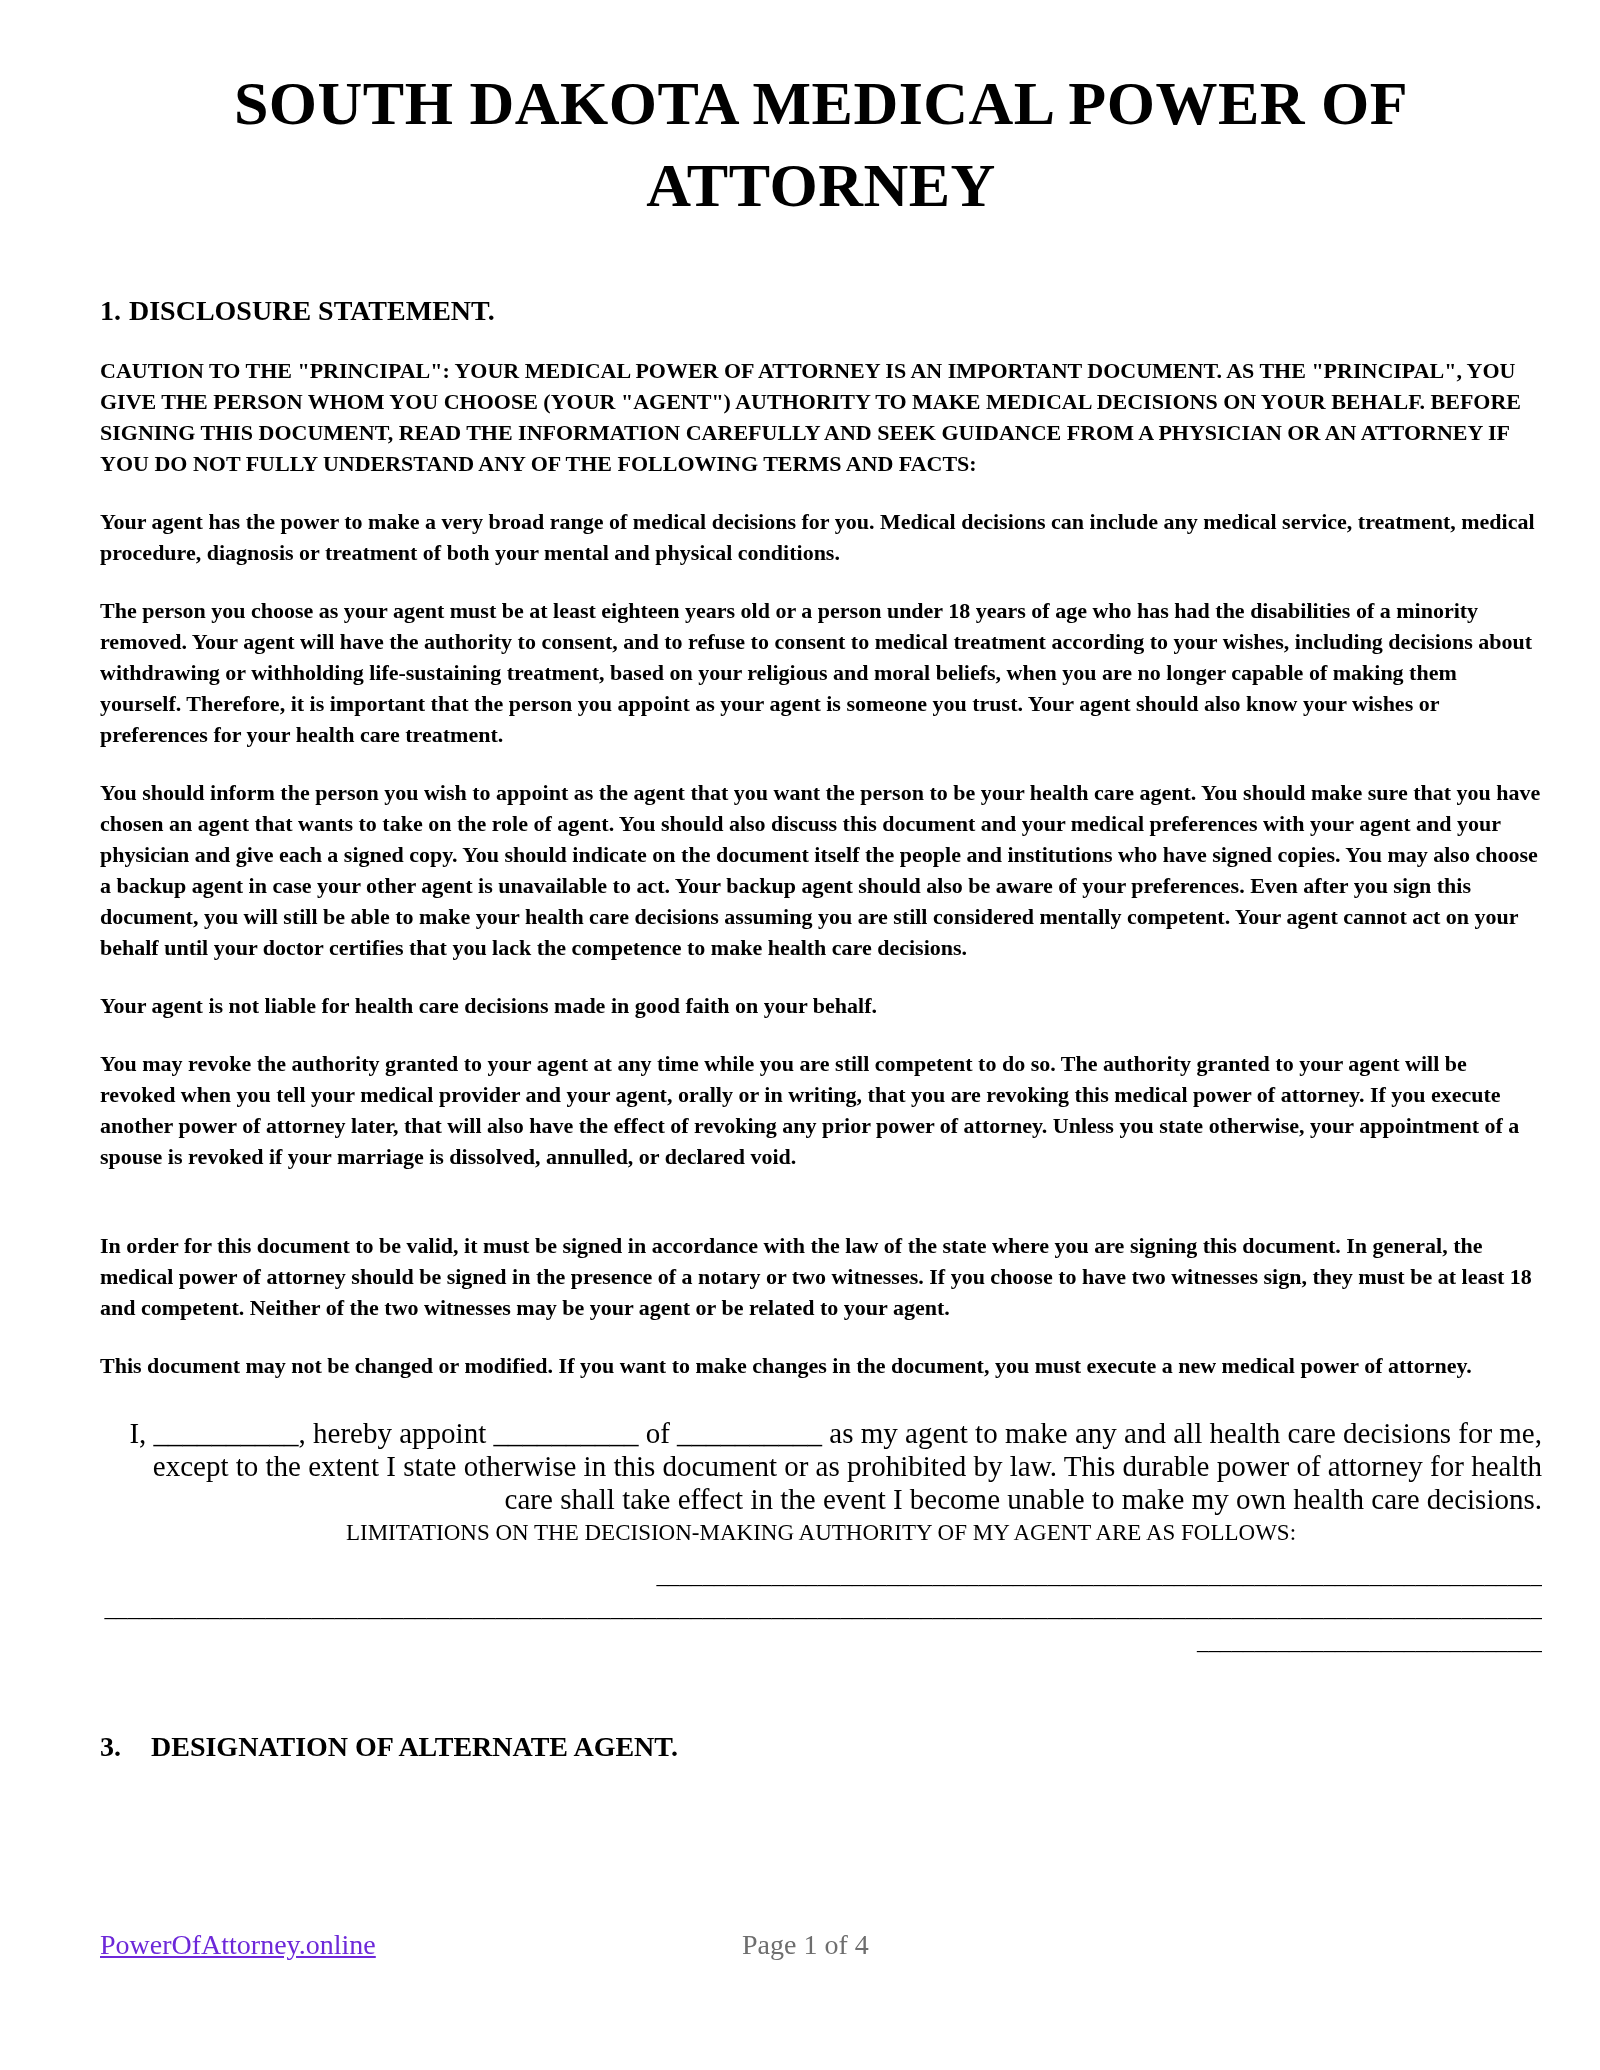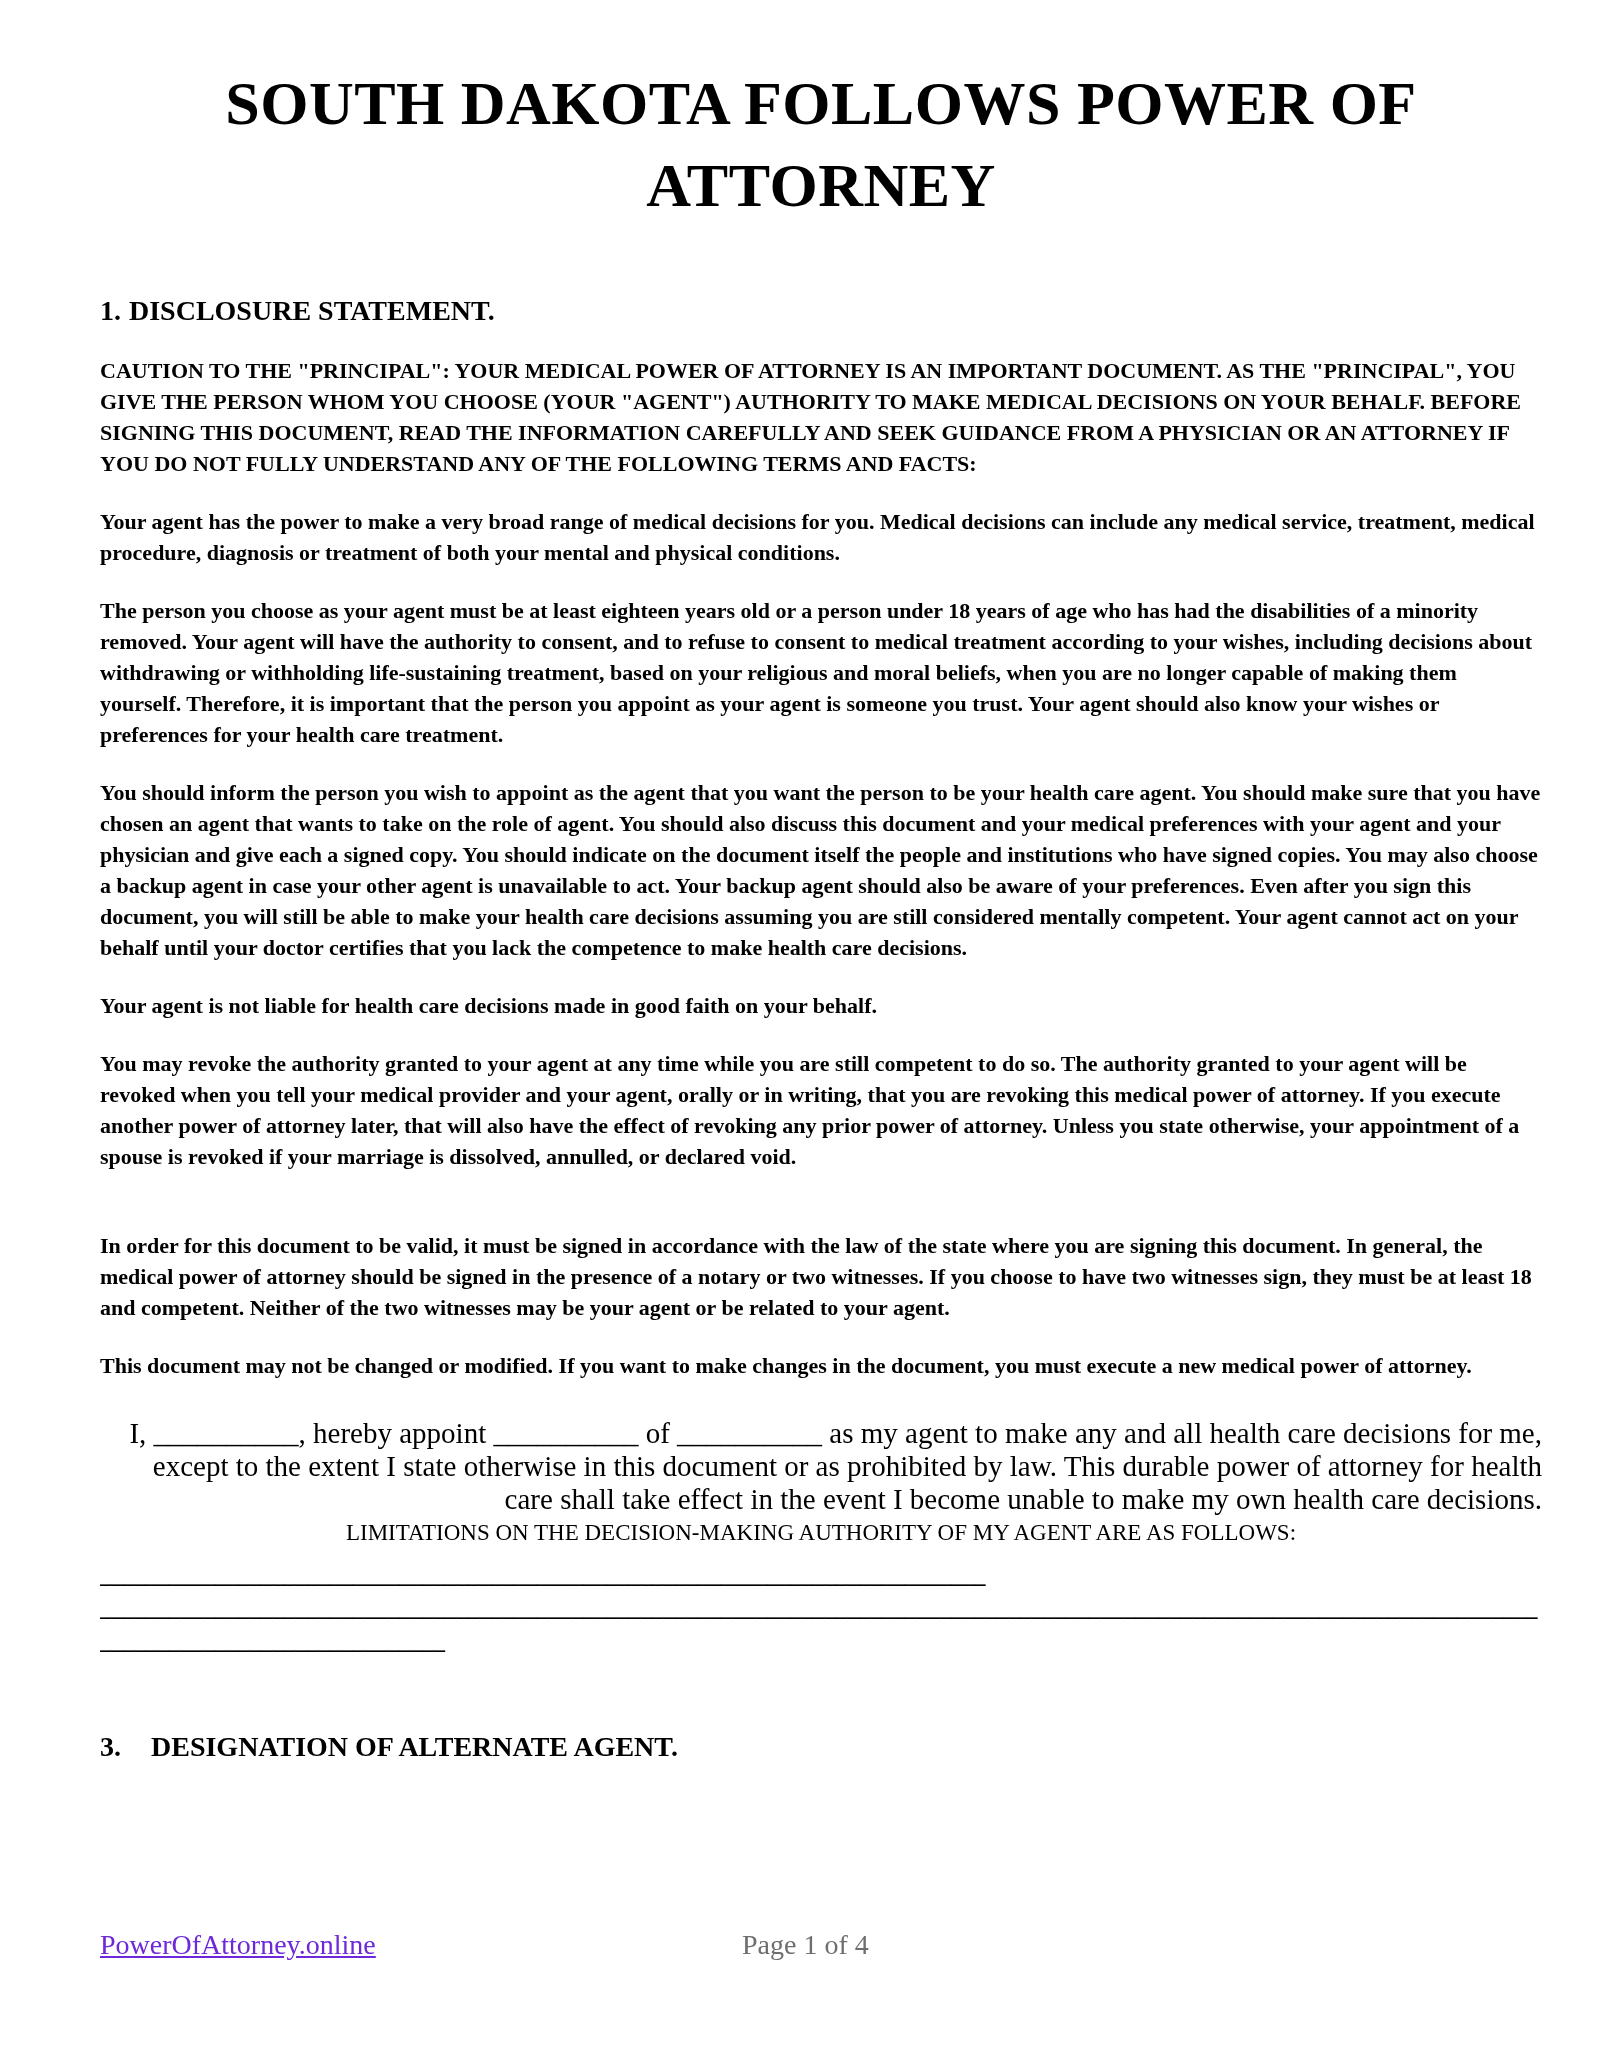--- a/index.html
+++ b/index.html
@@ -58,23 +58,24 @@
 
   .limitations {
     font-weight: normal;
     font-size: 23px;
     line-height: 33px;
     text-align: center;
   }
 
   .blank-lines {
     margin-top: 10px;
-    font-weight: bold;
+    font-weight: normal;
     font-size: 23px;
     line-height: 33px;
+    text-align: right;
   }
   .blank-line {
     white-space: nowrap;
     overflow: hidden;
   }
 
   .footer {
     position: absolute;
     left: 100px;
     top: 1928px;
@@ -98,21 +99,21 @@
     top: 0;
     color: #6e6e6e;
   }
 </style>
 </head>
 <body>
 
 <div class="page">
 
   <div class="doc-title">
-    <span class="title-line">SOUTH DAKOTA FOLLOWS POWER OF</span>
+    <span class="title-line">SOUTH DAKOTA MEDICAL POWER OF</span>
     <span class="title-line">ATTORNEY</span>
   </div>
 
   <div class="sec-heading plain h-disclosure">
     <span class="sec-num">1.</span><span class="sec-text">DISCLOSURE STATEMENT.</span>
   </div>
 
   <div class="para-bold">CAUTION TO THE "PRINCIPAL": YOUR MEDICAL POWER OF ATTORNEY IS AN IMPORTANT DOCUMENT. AS THE "PRINCIPAL", YOU GIVE THE PERSON WHOM YOU CHOOSE (YOUR "AGENT") AUTHORITY TO MAKE MEDICAL DECISIONS ON YOUR BEHALF. BEFORE SIGNING THIS DOCUMENT, READ THE INFORMATION CAREFULLY AND SEEK GUIDANCE FROM A PHYSICIAN OR AN ATTORNEY IF YOU DO NOT FULLY UNDERSTAND ANY OF THE FOLLOWING TERMS AND FACTS:</div>
   <div class="para-bold">Your agent has the power to make a very broad range of medical decisions for you. Medical decisions can include any medical service, treatment, medical procedure, diagnosis or treatment of both your mental and physical conditions.</div>
   <div class="para-bold">The person you choose as your agent must be at least eighteen years old or a person under 18 years of age who has had the disabilities of a minority removed. Your agent will have the authority to consent, and to refuse to consent to medical treatment according to your wishes, including decisions about withdrawing or withholding life-sustaining treatment, based on your religious and moral beliefs, when you are no longer capable of making them yourself.  Therefore, it is important that the person you appoint as your agent is someone you trust. Your agent should also know your wishes or preferences for your health care treatment.</div>

